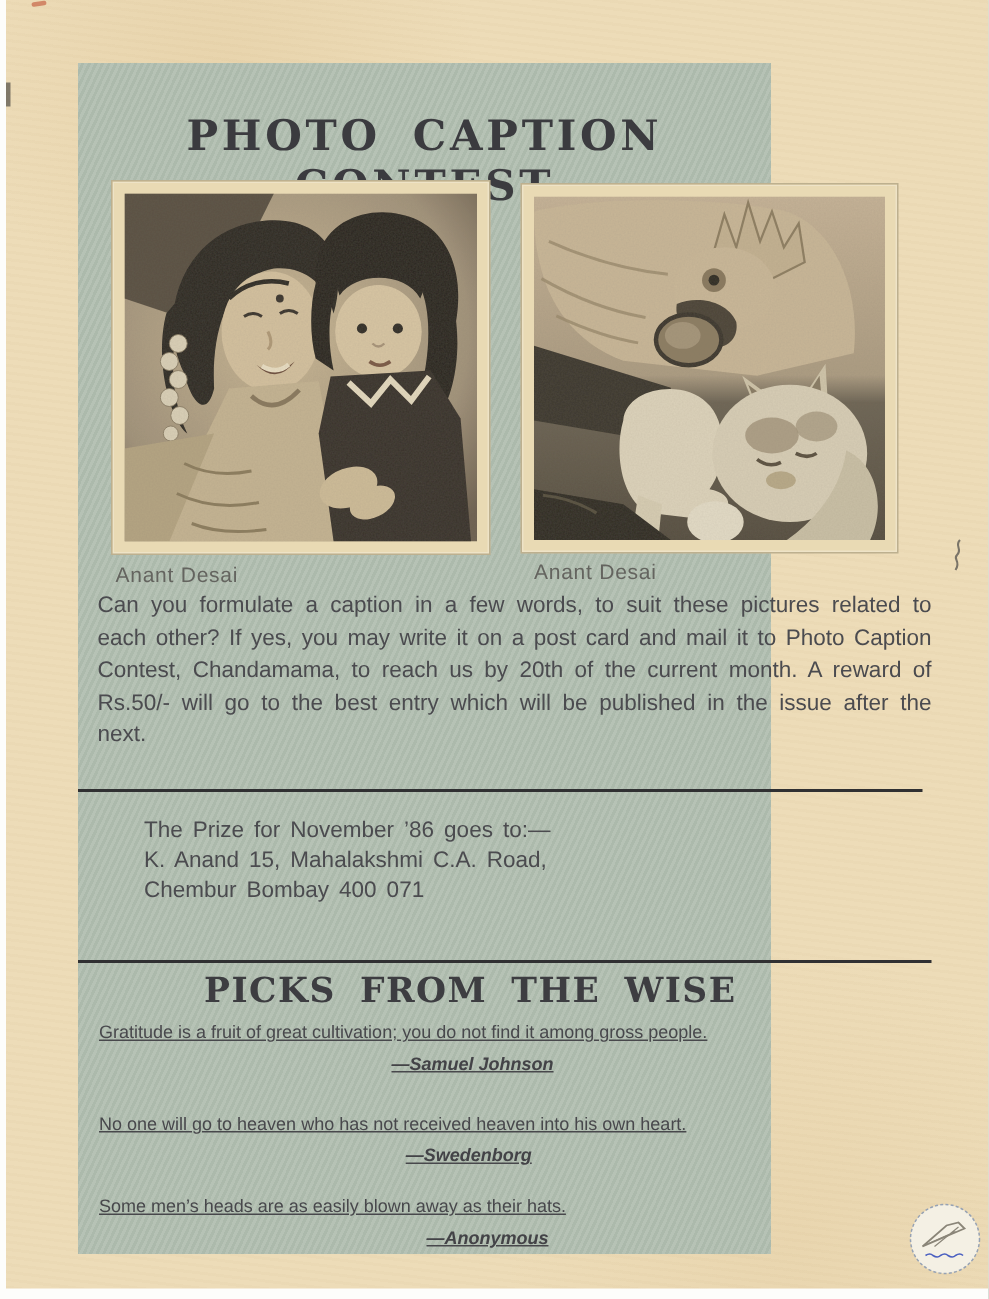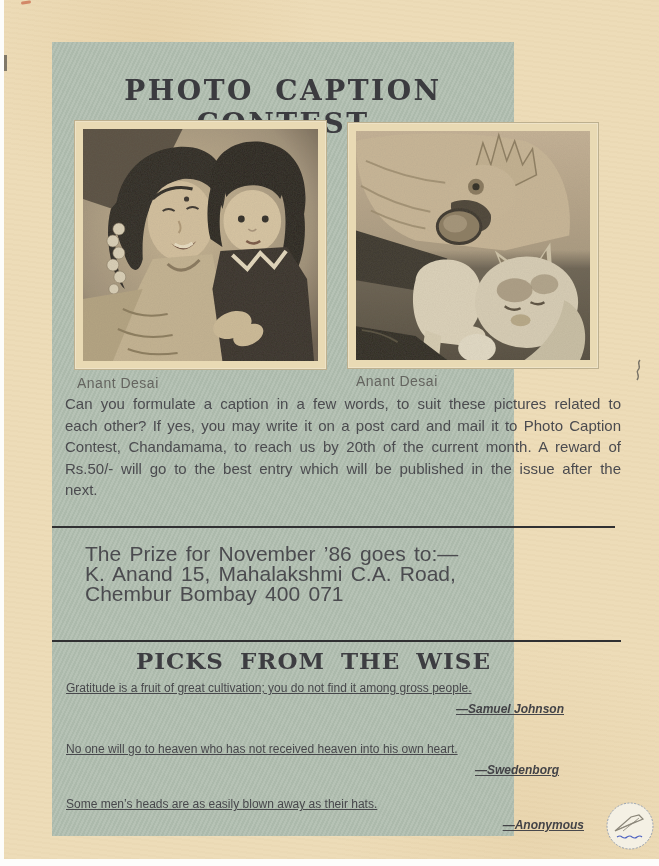--- a/index.html
+++ b/index.html
@@ -49,36 +49,36 @@
     font-size:15px;line-height:21.5px;color:#4b4b4f;
     text-align:justify;word-spacing:2px;
   }
   .rule{
     position:absolute;left:0;width:563px;height:0;
     border-top:2.5px solid #303032;
   }
   .rule-1{top:484px;}
   .rule-2{top:598px;width:569px;}
   .prize-block{
-    position:absolute;left:33px;top:502px;width:520px;
-    font-size:21px;line-height:20px;color:#4b4b4f;word-spacing:2.5px;
+    position:absolute;left:44px;top:502px;width:520px;
+    font-size:15px;line-height:20px;color:#4b4b4f;word-spacing:2.5px;
   }
   .picks-heading{
     position:absolute;top:605px;left:0;width:100%;box-sizing:border-box;
     text-align:right;padding-right:23px;
     font-family:"DejaVu Serif", serif;
     font-weight:bold;font-size:23px;letter-spacing:1px;word-spacing:7px;
     color:#3d3d41;
   }
   .quote{
     position:absolute;left:14px;width:548px;box-sizing:border-box;
     font-size:12px;line-height:21px;color:#48484c;text-decoration:underline;
   }
   .quote .attr{
-    text-align:right;font-weight:bold;font-style:italic;color:#434347;
+    text-align:center;font-weight:bold;font-style:italic;color:#434347;
   }
   .q0{top:636px;} .q0 .attr{padding-right:50px;}
   .q1{top:697px;} .q1 .attr{padding-right:55px;}
   .q2{top:752px;} .q2 .attr{padding-right:30px;}
   .stamp{
     position:absolute;left:601px;top:801px;width:50px;height:50px;
   }
   .artifact-squiggle{position:absolute;left:628px;top:358px;width:12px;height:24px;}
   .artifact-red{position:absolute;left:17px;top:1px;width:10px;height:3px;
     background:rgba(190,70,40,0.55);border-radius:2px;transform:rotate(-8deg);}

